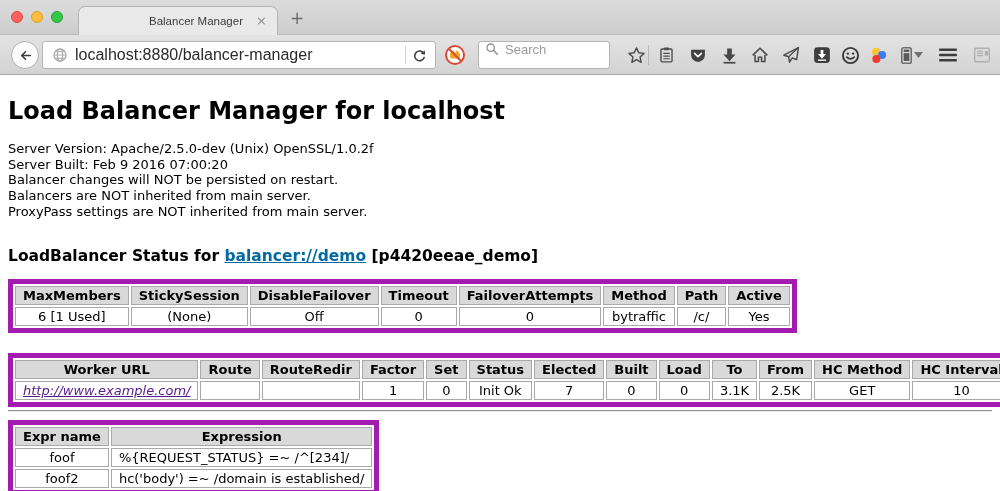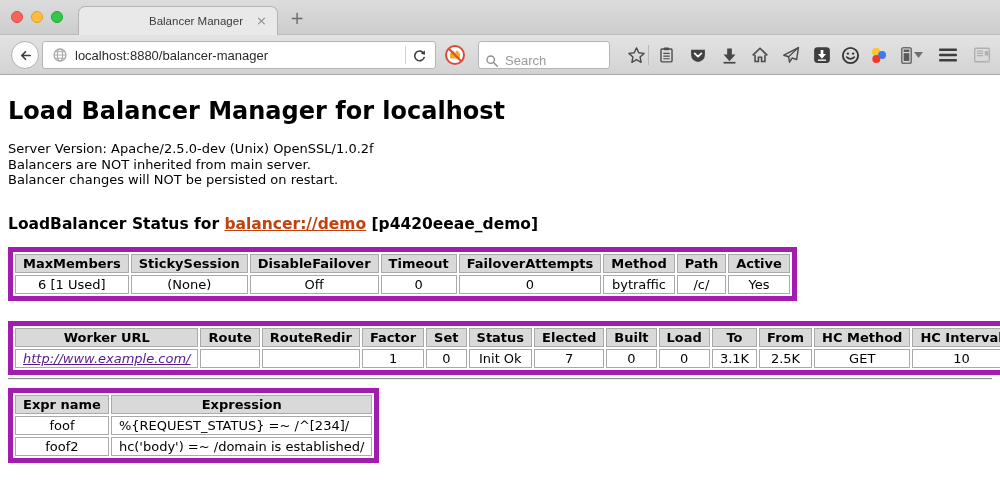--- a/index.html
+++ b/index.html
@@ -30,41 +30,41 @@
     background:linear-gradient(#e3e3e3,#d3d3d3); border-bottom:1px solid #a9a9a9; }
   .nav-item { position:absolute; top:10px; width:20px; height:20px;
     display:flex; align-items:center; justify-content:center; }
   .back-btn { position:absolute; left:11px; top:6px; width:28px; height:28px;
     background:#fdfdfd; border:1px solid #b1b1b1; border-radius:50%;
     display:flex; align-items:center; justify-content:center; z-index:2; }
   .urlbar { position:absolute; left:42px; top:6px; width:394px; height:28px;
     background:#fff; border:1px solid #b5b5b5; border-radius:3px;
     display:flex; align-items:center; }
   .globe { margin:0 7px 0 9px; display:flex; }
-  .url-text { font-size:13px; color:#2b2b2b; flex:1; white-space:nowrap; overflow:hidden;
+  .url-text { font-size:16px; color:#2b2b2b; flex:1; white-space:nowrap; overflow:hidden;
     font-family:"Liberation Sans",sans-serif; }
   .url-sep { width:1px; height:18px; background:#cfcfcf; margin:0 6px; }
   .reload { margin-right:8px; display:flex; }
   .block-badge { position:absolute; left:444px; top:9px; width:22px; height:22px;
     display:flex; align-items:center; justify-content:center; }
   .searchbar { position:absolute; left:478px; top:6px; width:132px; height:28px;
     background:#fff; border:1px solid #b5b5b5; border-radius:3px;
-    display:flex; align-items:flex-end; padding:0 6px; }
+    display:flex; align-items:flex-start; padding:0 6px; }
   .searchbar input { border:none; outline:none; background:transparent; width:100px;
     font-size:13px; color:#333; margin-left:6px; font-family:"Liberation Sans",sans-serif; }
   .searchbar input::placeholder { color:#9b9b9b; }
   .vsep { position:absolute; top:10px; width:1px; height:20px; background:#b9b9b9; }
 
   
   .content { background:#fff; padding:0 8px; height:308px; }
   h1 { font-size:24px; font-weight:bold; color:#000; padding-top:22px; margin-bottom:16px;
     letter-spacing:0; }
   .info-line { font-size:13px; color:#000; line-height:15.7px; }
   h3.lb-head { font-size:15.5px; font-weight:bold; color:#000; margin-top:27px; margin-bottom:14px; }
-  h3.lb-head a { color:#c2410c; text-decoration:underline; }
+  h3.lb-head a { color:#0369a1; text-decoration:underline; }
 
   table.t { border-collapse:separate; border-spacing:2px; border:5px solid #a21caf;
     background:#fff; }
   table.t th, table.t td { border:1px solid #a9a9a9; font-size:13px; padding:1px 7px;
     text-align:center; white-space:nowrap; color:#000; }
   table.t th { background:#d9d9d9; font-weight:bold; }
   table.worker { width:962px; margin-top:20px; }
   table.worker td.left { text-align:left;font-style:italic; }
   table.worker td a, td.left a { color:#551a8b; text-decoration:underline; }
   table.health td.expr { text-align:left; }
@@ -227,22 +227,24 @@
         </svg>
     </div>
   </div>
 
   <div class="content">
 
     <h1>Load Balancer Manager for localhost</h1>
 
     <div class="info">
       <div class="info-line">Server Version: Apache/2.5.0-dev (Unix) OpenSSL/1.0.2f</div>
+      <div class="info-line">Server Built: Feb 9 2016 07:00:20</div>
+      <div class="info-line">Balancer changes will NOT be persisted on restart.</div>
       <div class="info-line">Balancers are NOT inherited from main server.</div>
-      <div class="info-line">Balancer changes will NOT be persisted on restart.</div>
+      <div class="info-line">ProxyPass settings are NOT inherited from main server.</div>
     </div>
 
     <h3 class="lb-head"><span>LoadBalancer Status for </span><a href="#">balancer://demo</a><span> [p4420eeae_demo]</span></h3>
 
     <table class="t balancer">
       <tbody>
           <tr>
         <th>MaxMembers</th>
         <th>StickySession</th>
         <th>DisableFailover</th>

